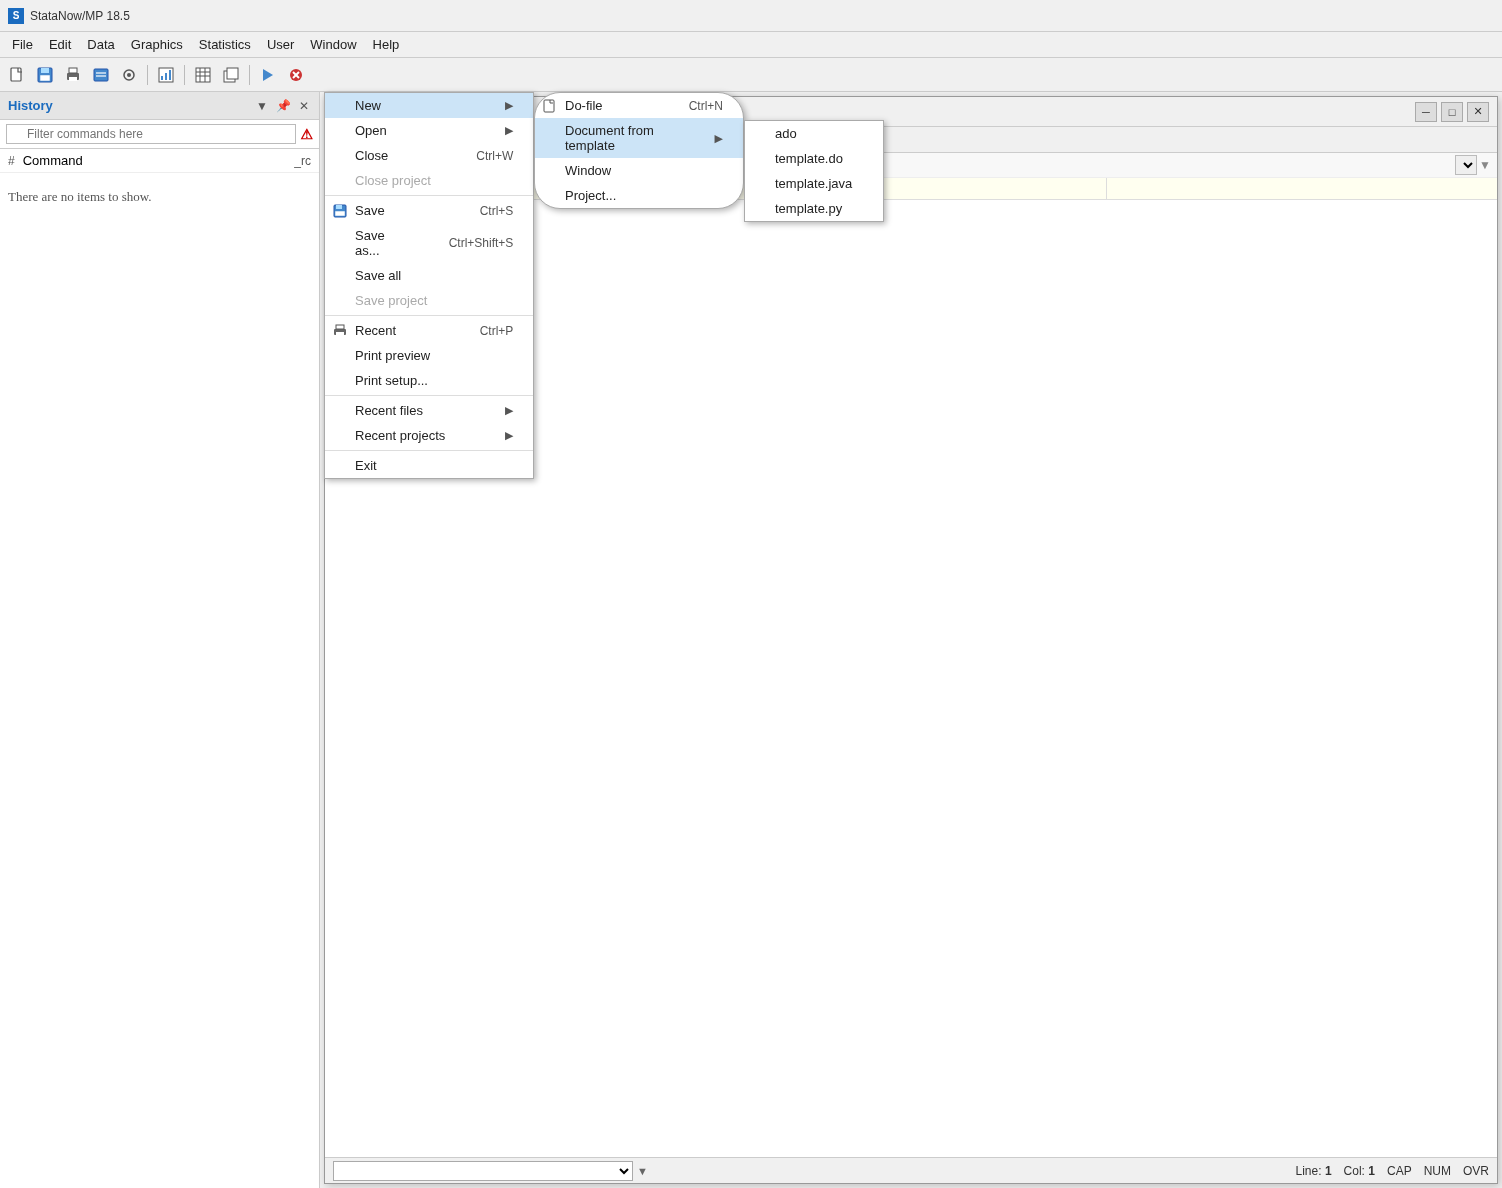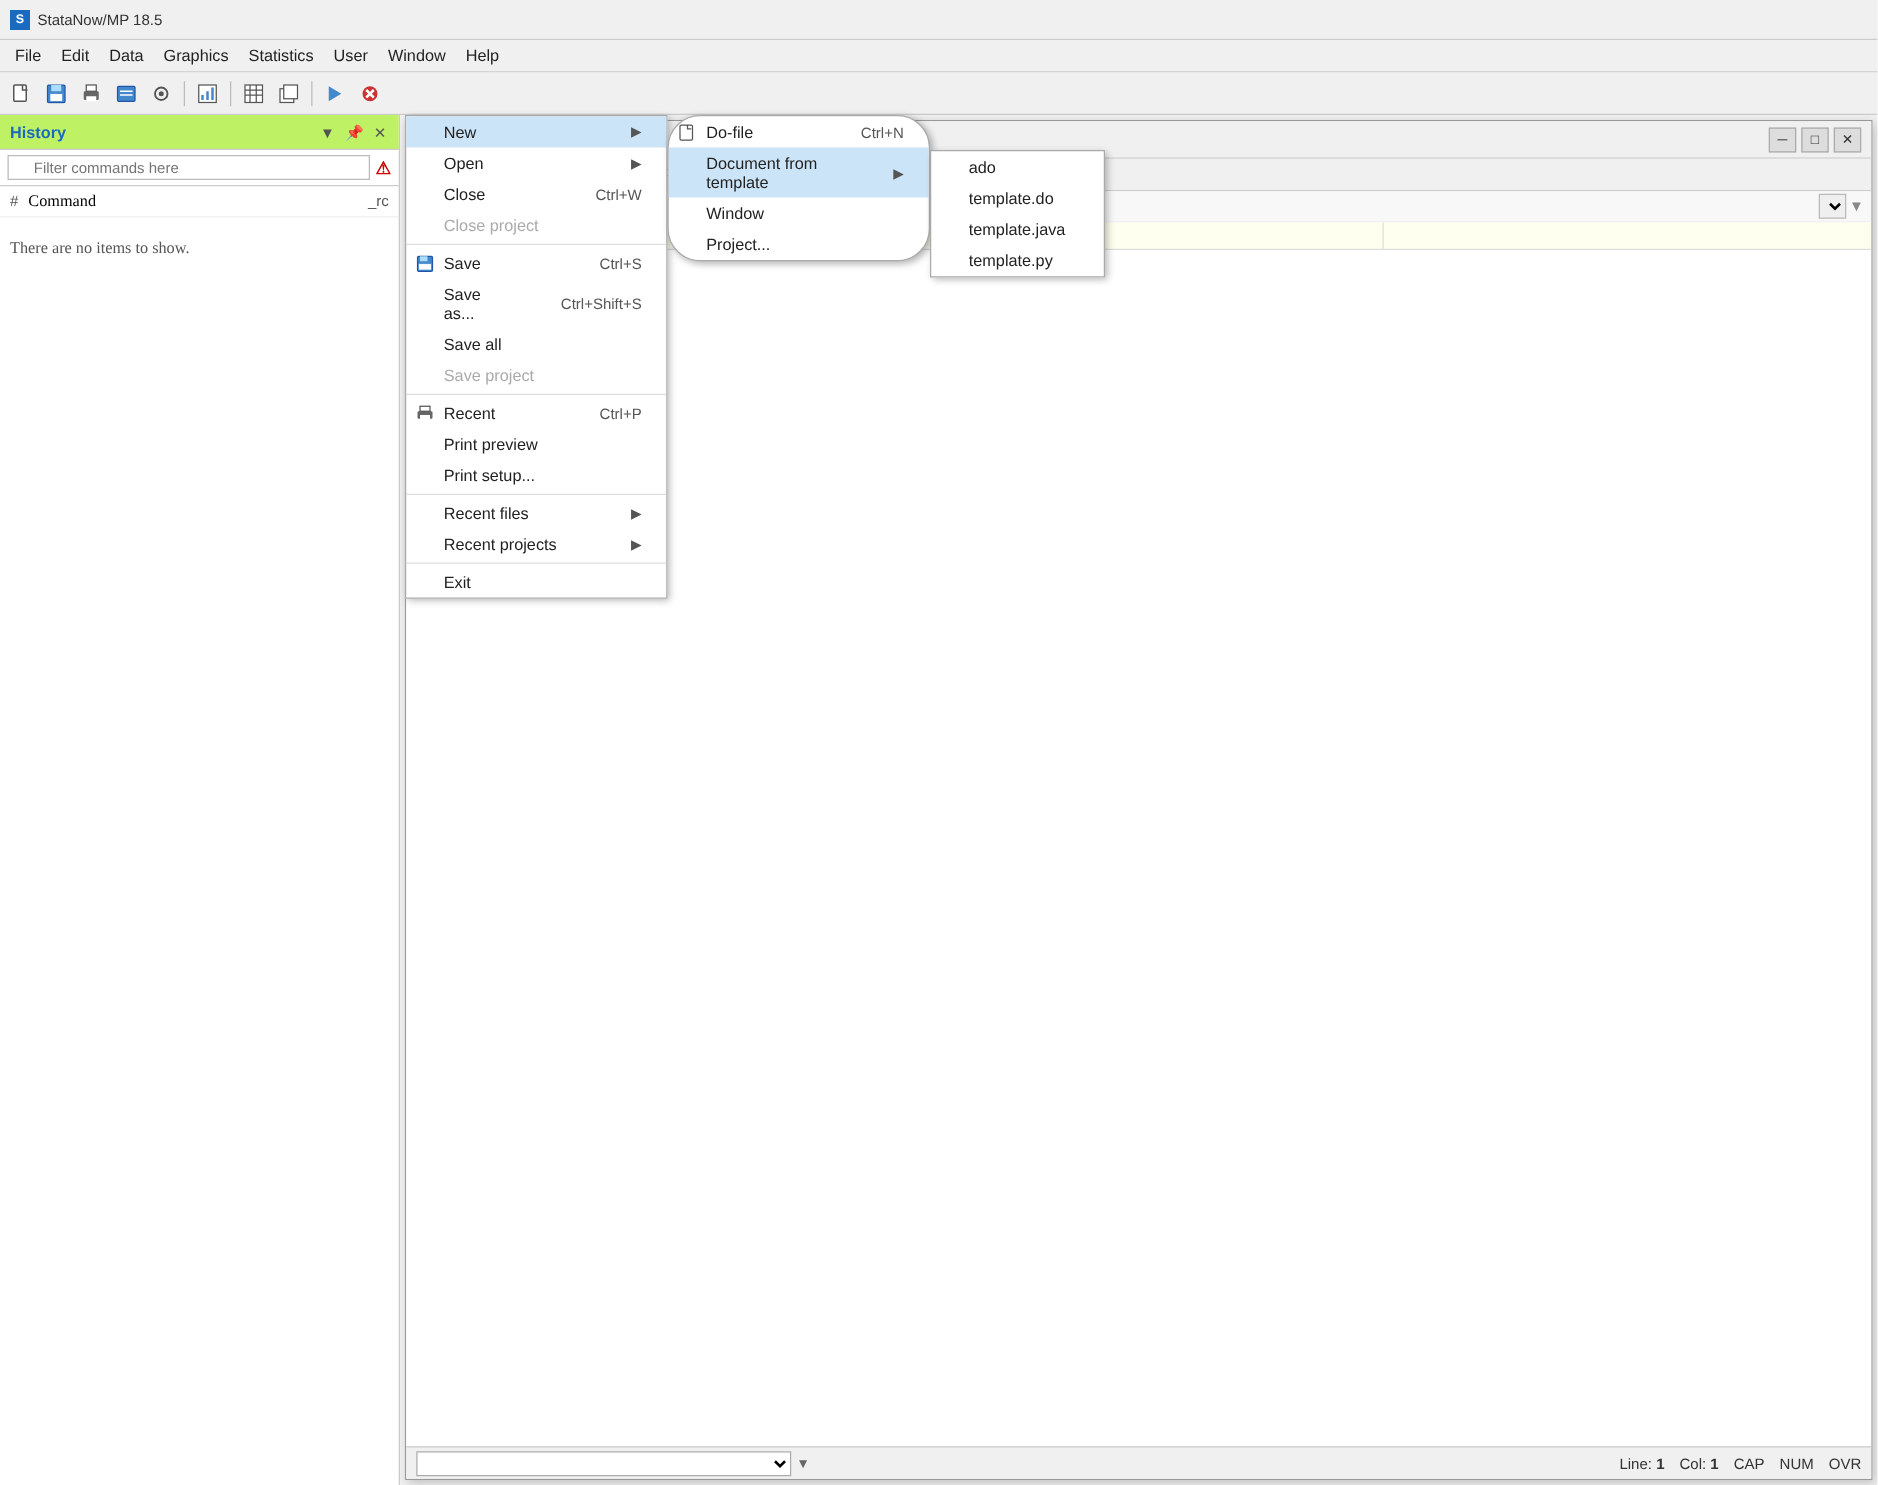--- a/index.html
+++ b/index.html
@@ -82,21 +82,21 @@
 
     
     .history-panel {
       width: 320px;
       background: white;
       border-right: 1px solid #ccc;
       display: flex;
       flex-direction: column;
     }
     .history-header {
-      background: #bef264;
+      background: #e5e5e5;
       height: 28px;
       display: flex;
       align-items: center;
       padding: 0 8px;
       border-bottom: 1px solid #ccc;
       justify-content: space-between;
     }
     .history-title {
       font-size: 13px;
       font-weight: 600;
@@ -138,21 +138,20 @@
       font-size: 13px;
     }
     .history-command-hash {
       color: #555;
       margin-right: 8px;
       font-size: 12px;
     }
     .history-command-label {
       flex: 1;
       font-size: 13px;
-      font-family: Liberation Serif, serif;
     }
     .history-command-rc {
       font-size: 12px;
       color: #555;
     }
     .history-empty {
       padding: 16px 8px;
       color: #555;
       font-size: 13px;
       font-family: Liberation Serif, serif;

